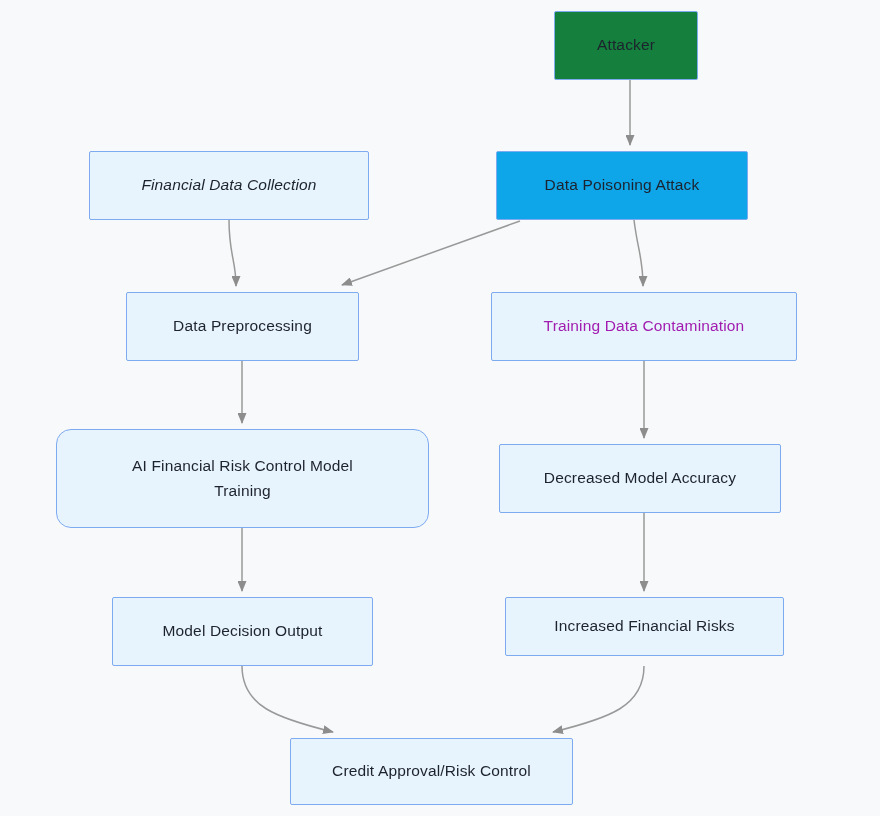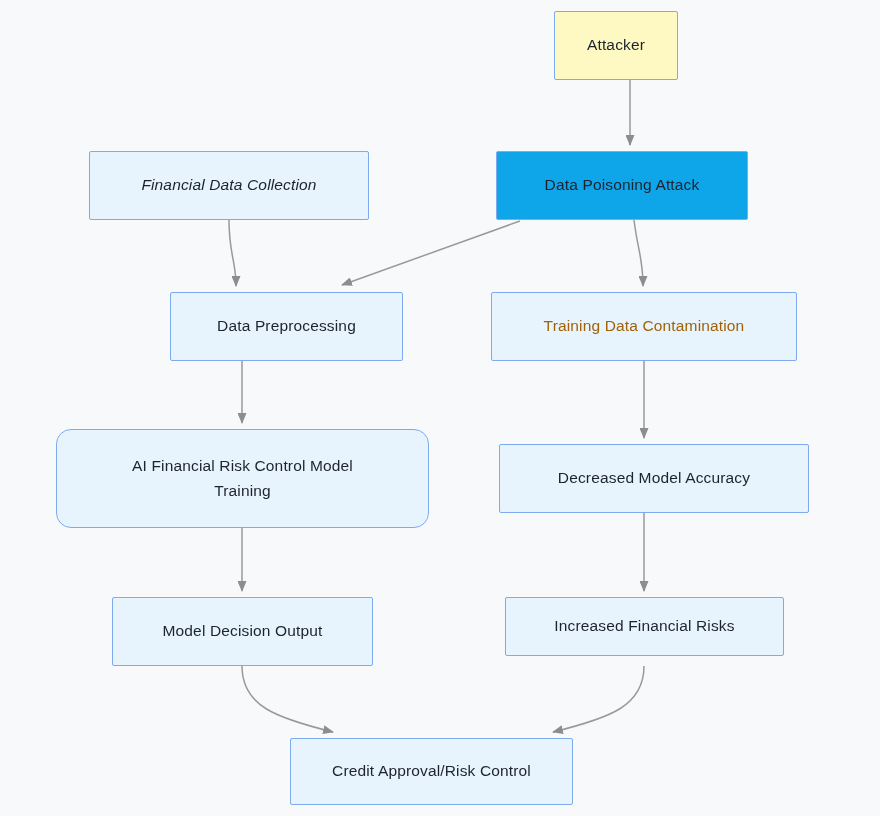--- a/index.html
+++ b/index.html
@@ -62,26 +62,26 @@
         <path d="M 242 361 L 242 423" marker-end="url(#arrowhead)" stroke="#999999"></path>
         <path d="M 644 361 L 644 438" marker-end="url(#arrowhead)" stroke="#999999"></path>
         <path d="M 242 528 L 242 591" marker-end="url(#arrowhead)" stroke="#999999"></path>
         <path d="M 644 513 L 644 591" marker-end="url(#arrowhead)" stroke="#999999"></path>
         <path d="M 242 666 C 242 706, 276 718, 333 732" marker-end="url(#arrowhead)" stroke="#999999"></path>
         <path d="M 644 666 C 644 706, 610 718, 553 732" marker-end="url(#arrowhead)" stroke="#999999"></path>
       </g>
   </svg>
 
   <div id="node-layer">
-      <div class="node" style="left: 554px; top: 11px; width: 124px; height: 69px; background: #fef9c3; border-color: rgb(126, 170, 240); color: rgb(29, 35, 46);">Attacker</div>
+      <div class="node" style="left: 554px; top: 11px; width: 144px; height: 69px; background: #15803d; border-color: rgb(126, 170, 240); color: rgb(29, 35, 46);">Attacker</div>
       <div class="node" style="left: 89px; top: 151px; width: 280px; height: 69px; background: rgb(231, 244, 253); border-color: rgb(126, 170, 240); color: rgb(29, 35, 46); font-style: italic;">Financial Data Collection</div>
       <div class="node" style="left: 496px; top: 151px; width: 252px; height: 69px; background: #0ea5e9; border-color: rgb(126, 170, 240); color: rgb(29, 35, 46);">Data Poisoning Attack</div>
-      <div class="node" style="left: 126px; top: 292px; width: 233px; height: 69px; background: rgb(231, 244, 253); border-color: rgb(126, 170, 240); color: rgb(29, 35, 46); margin-left: 44px;">Data Preprocessing</div>
-      <div class="node" style="left: 491px; top: 292px; width: 306px; height: 69px; background: rgb(231, 244, 253); border-color: rgb(126, 170, 240); color: #a16207;">Training Data Contamination</div>
+      <div class="node" style="left: 126px; top: 292px; width: 233px; height: 69px; background: rgb(231, 244, 253); border-color: rgb(126, 170, 240); color: rgb(29, 35, 46);">Data Preprocessing</div>
+      <div class="node" style="left: 491px; top: 292px; width: 306px; height: 69px; background: rgb(231, 244, 253); border-color: rgb(126, 170, 240); color: #a21caf;">Training Data Contamination</div>
       <div class="node" style="left: 56px; top: 429px; width: 373px; height: 99px; background: rgb(231, 244, 253); border-color: rgb(126, 170, 240); color: rgb(29, 35, 46); border-radius: 15px;">AI Financial Risk Control Model
 Training</div>
-      <div class="node" style="left: 499px; top: 444px; width: 310px; height: 69px; background: rgb(231, 244, 253); border-color: rgb(126, 170, 240); color: rgb(29, 35, 46);">Decreased Model Accuracy</div>
+      <div class="node" style="left: 499px; top: 444px; width: 282px; height: 69px; background: rgb(231, 244, 253); border-color: rgb(126, 170, 240); color: rgb(29, 35, 46);">Decreased Model Accuracy</div>
       <div class="node" style="left: 112px; top: 597px; width: 261px; height: 69px; background: rgb(231, 244, 253); border-color: rgb(126, 170, 240); color: rgb(29, 35, 46);">Model Decision Output</div>
       <div class="node" style="left: 505px; top: 597px; width: 279px; height: 59px; background: rgb(231, 244, 253); border-color: rgb(126, 170, 240); color: rgb(29, 35, 46);">Increased Financial Risks</div>
       <div class="node" style="left: 290px; top: 738px; width: 283px; height: 67px; background: rgb(231, 244, 253); border-color: rgb(126, 170, 240); color: rgb(29, 35, 46);">Credit Approval/Risk Control</div>
     </div>
 
 </div>
 
 </body></html>

